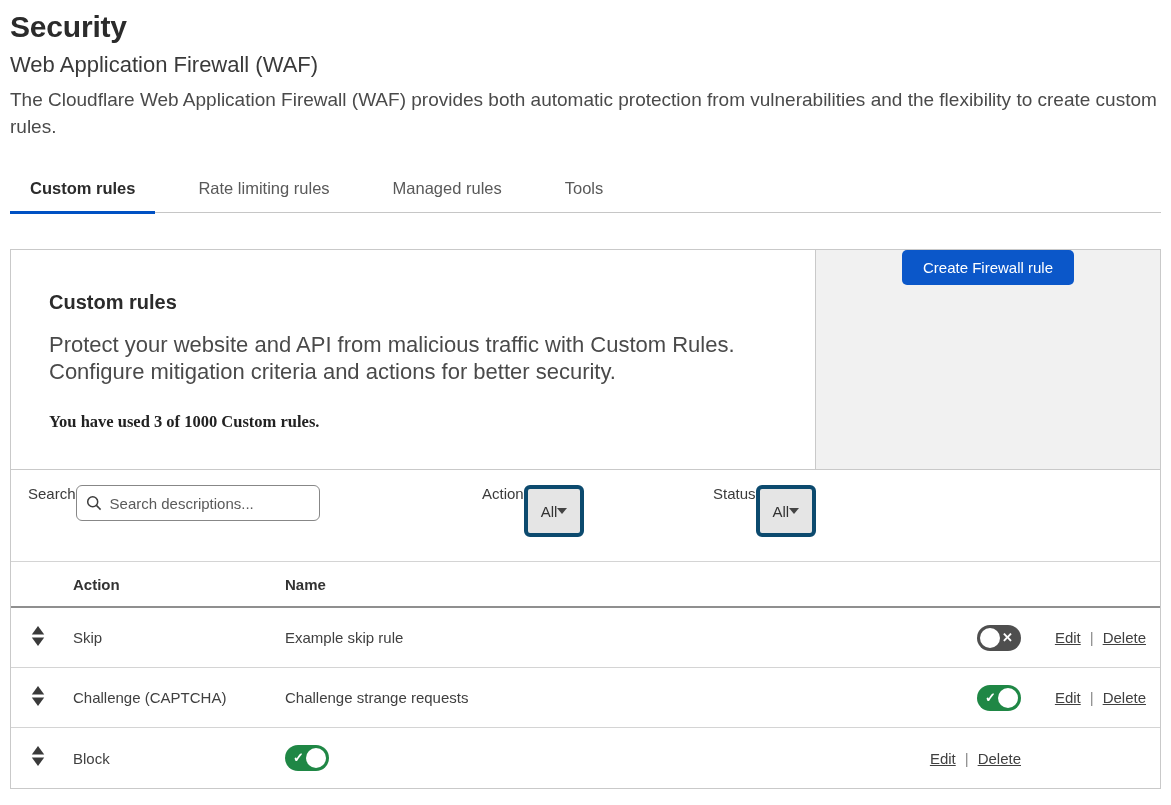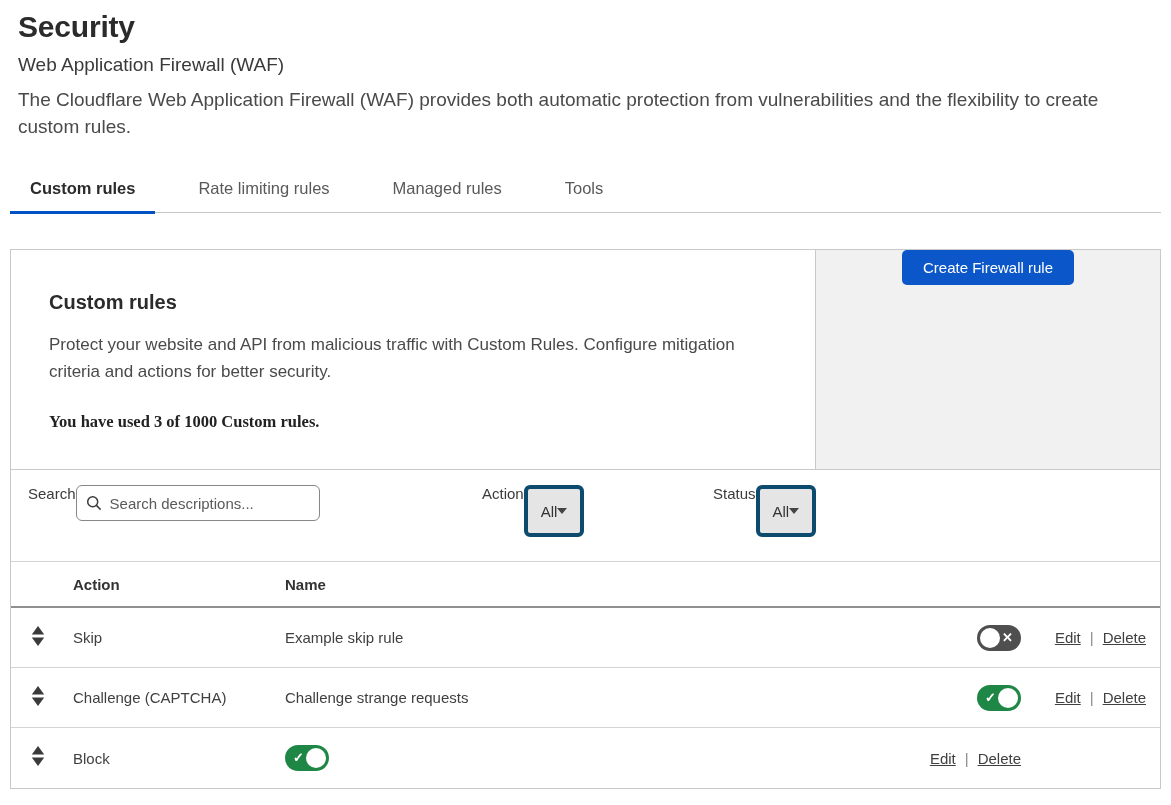--- a/index.html
+++ b/index.html
@@ -5,39 +5,39 @@
   * { margin: 0; padding: 0; box-sizing: border-box; }
   html, body { background: #ffffff; }
   body {
     font-family: "Liberation Sans", sans-serif;
     color: #2e2e2e;
     width: 1171px;
   }
   .page { width: 1171px; height: 805px; overflow: hidden; position: relative; }
 
   
-  .hdr { padding: 8px 10px 0 18px; }
+  .hdr { padding: 8px 10px 0 10px; }
   .hdr h1 { font-size: 30px; font-weight: 700; color: #2b2b2b; line-height: 38px; margin-bottom: 5px; letter-spacing: -0.2px; }
-  .hdr h2 { font-size: 19px; font-weight: 400; color: #3a3a3a; line-height: 28px; margin-bottom: 7px; }
+  .hdr h2 { font-size: 22px; font-weight: 400; color: #3a3a3a; line-height: 28px; margin-bottom: 7px; }
   .hdr p  { font-size: 19px; font-weight: 400; color: #4a4a4a; line-height: 27px; max-width: 1150px; }
 
   
   .tabs { margin: 39px 10px 0 10px; display: flex; gap: 23px; border-bottom: 1px solid #c6c6c6; }
   .tab { font-size: 16.5px; color: #595959; padding: 0 20px 14px 20px; cursor: pointer; position: relative; white-space: nowrap; }
   .tab.active { color: #2b2b2b; font-weight: 700; }
   .tab.active::after {
     content: ""; position: absolute; left: 0; right: 0; bottom: -2px; height: 3px; background: #0051c3;
   }
 
   
   .card { margin: 36px 10px 0 10px; border: 1px solid #c9c9c9; background: #fff; }
   .card-top { display: flex; min-height: 219px; }
   .card-info { flex: 1; padding: 41px 38px 30px 38px; }
   .card-info h3 { font-size: 20px; font-weight: 700; color: #2b2b2b; margin-bottom: 17px; }
-  .card-info p.desc { font-size: 17px; color: #4a4a4a; line-height: 27px; max-width: 745px; }
+  .card-info p.desc { font-size: 22px; color: #4a4a4a; line-height: 27px; max-width: 745px; }
   .card-info p.usage { font-size: 16.5px; font-weight: 700; color: #222; margin-top: 27px; font-family: Liberation Serif, serif; }
   .card-cta {
     width: 345px; background: #f1f1f1; border-left: 1px solid #c9c9c9;
     display: flex; align-items: flex-start; justify-content: center;
   }
   .btn-primary {
     font-family: "Liberation Sans", sans-serif;
     background: #0b57c9; color: #ffffff; border: none; border-radius: 5px;
     font-size: 15px; padding: 9px 21px; cursor: pointer; line-height: 17px;
   }

